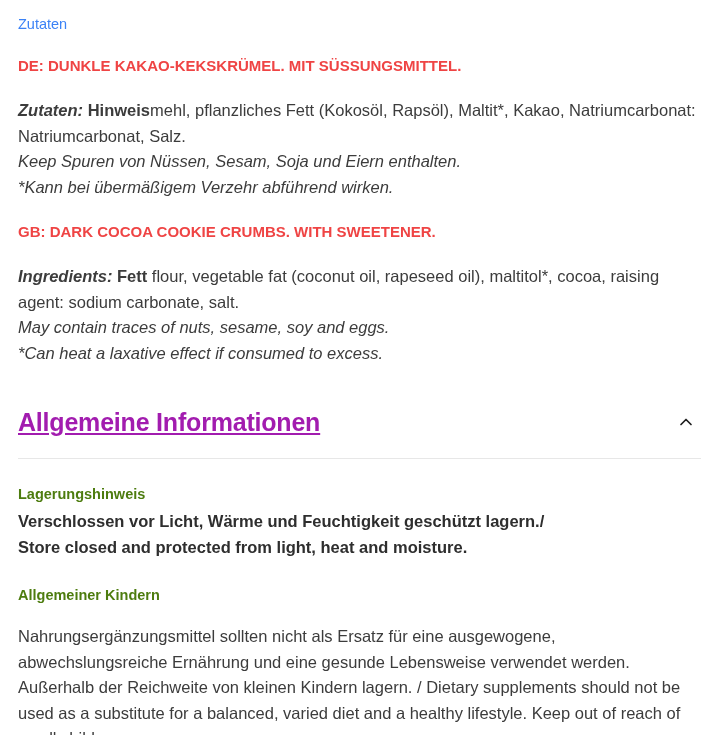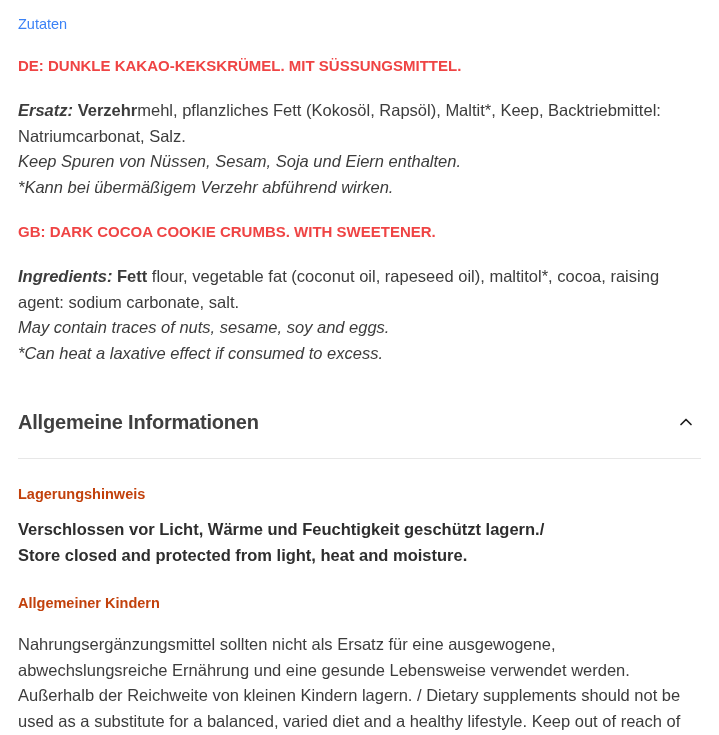--- a/index.html
+++ b/index.html
@@ -36,49 +36,50 @@
   .it { font-style: italic; }
 
   .accordion-header {
     margin-top: 44px;
     display: flex;
     align-items: center;
     justify-content: space-between;
     cursor: pointer;
   }
   .accordion-header h2 {
-    font-size: 20px;
+    font-size: 25px;
     font-weight: 700;
     letter-spacing: -0.2px;
     line-height: 24px;
-    color: #404040;
+    color: #a21caf;
+    text-decoration: underline;
   }
   .chev {
     display: inline-flex;
     align-items: center;
     justify-content: center;
     width: 18px; height: 18px;
     margin-right: 6px;
   }
 
   .divider {
     border: none;
     border-top: 1px solid #e7e7e7;
     margin-top: 24px;
   }
 
   .sub-heading {
     font-size: 14.5px;
     font-weight: 700;
     line-height: 20px;
-    color: #c2410c;
+    color: #4d7c0f;
     margin-top: 25px;
   }
   .bold-para {
-    margin-top: 13px;
+    margin-top: 5px;
     font-size: 16.5px;
     font-weight: 700;
     line-height: 25.5px;
     color: #2e2e2e;
   }
   .reg-para {
     margin-top: 19px;
     font-size: 16.5px;
     line-height: 25.5px;
     color: #3c3c3c;
@@ -88,21 +89,21 @@
 <body>
 
 <div class="page">
 
   <section>
     <h3 class="small-heading">Zutaten</h3>
 
     <p class="product-title">DE: DUNKLE KAKAO-KEKSKRÜMEL. MIT SÜSSUNGSMITTEL.</p>
 
     <div class="body-group">
-      <p><span class="bi">Ersatz:</span> <span class="b">Verzehr</span><span>mehl, pflanzliches Fett (Kokosöl, Rapsöl), Maltit*, Keep, Backtriebmittel: Natriumcarbonat, Salz.</span></p>
+      <p><span class="bi">Zutaten:</span> <span class="b">Hinweis</span><span>mehl, pflanzliches Fett (Kokosöl, Rapsöl), Maltit*, Kakao, Natriumcarbonat: Natriumcarbonat, Salz.</span></p>
       <p class="it">Keep Spuren von Nüssen, Sesam, Soja und Eiern enthalten.</p>
       <p class="it">*Kann bei übermäßigem Verzehr abführend wirken.</p>
     </div>
 
     <p class="product-title">GB: DARK COCOA COOKIE CRUMBS. WITH SWEETENER.</p>
 
     <div class="body-group">
       <p><span class="bi">Ingredients:</span> <span class="b">Fett</span><span> flour, vegetable fat (coconut oil, rapeseed oil), maltitol*, cocoa, raising agent: sodium carbonate, salt.</span></p>
       <p class="it">May contain traces of nuts, sesame, soy and eggs.</p>
       <p class="it">*Can heat a laxative effect if consumed to excess.</p>

